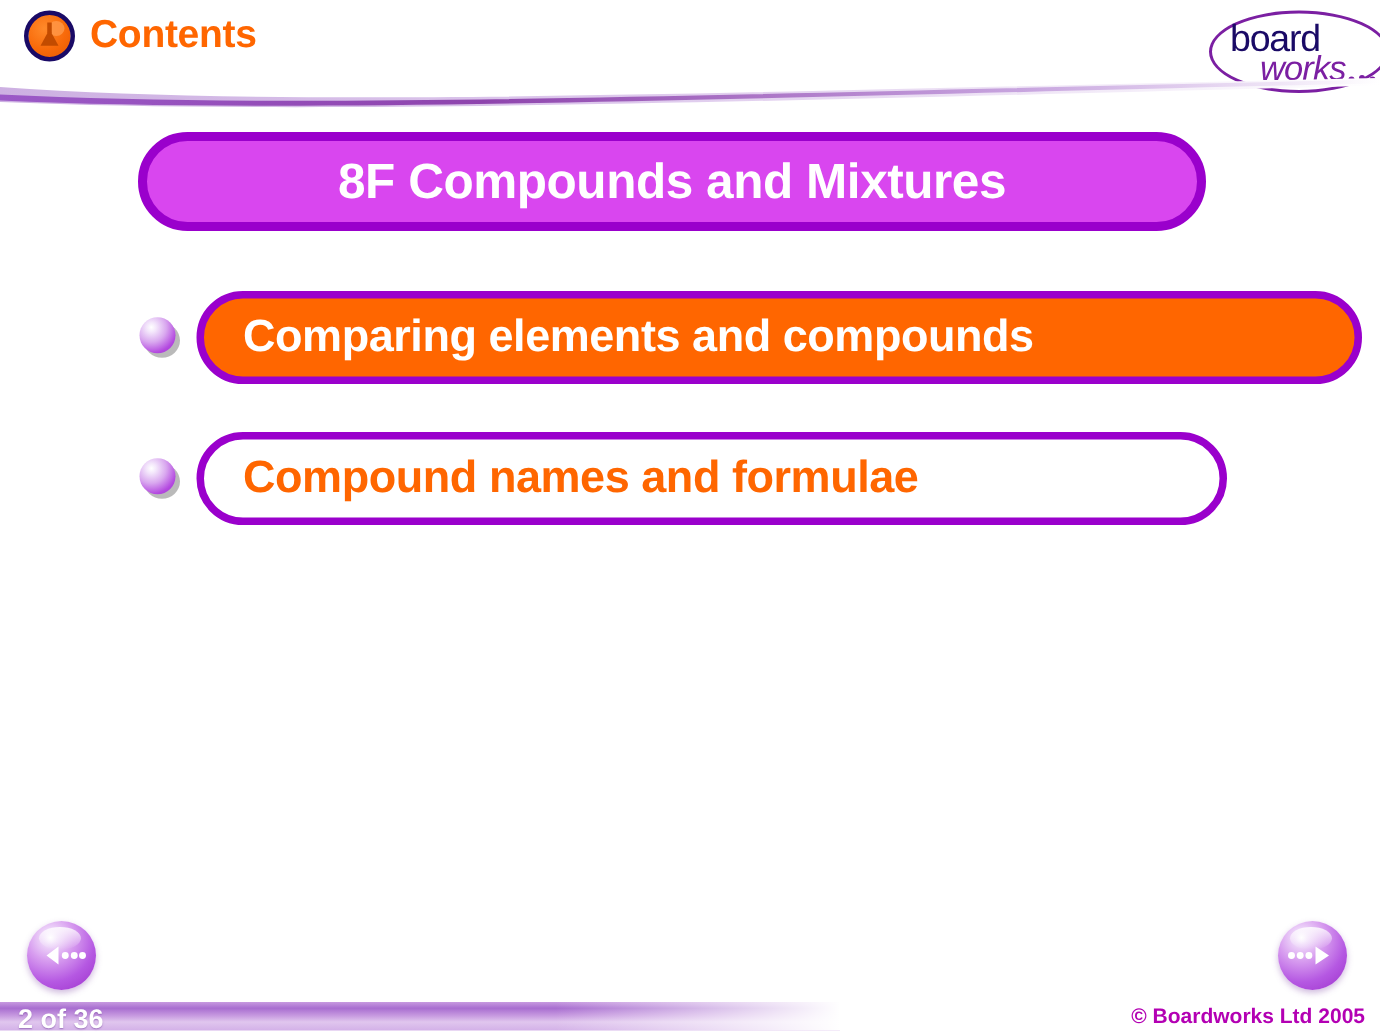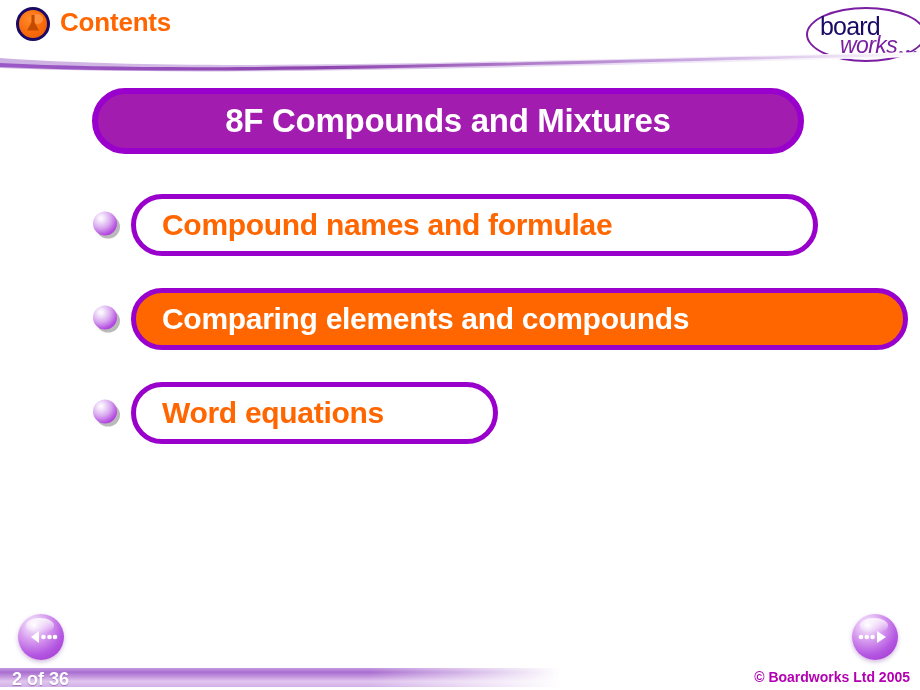--- a/index.html
+++ b/index.html
@@ -115,21 +115,21 @@
     position: absolute;
     left: 0; top: 42px;
     width: 920px; height: 34px;
   }
 
   
   #title-pill {
     position: absolute;
     left: 92px; top: 88px;
     width: 712px; height: 66px;
-    background: #a21caf;
+    background: #d946ef;
     border: 6px solid #9a00cc;
     border-radius: 34px;
     box-sizing: border-box;
     display: flex;
     align-items: center;
     justify-content: center;
   }
   #title-pill .label {
     font-size: 33px;
     font-weight: bold;
@@ -301,44 +301,35 @@
   <span class="label">8F Compounds and Mixtures</span>
 </div>
 
 <div id="menu">
 
   <div class="menu-row">
     <span class="bullet">
       <span class="shadow"></span>
         <span class="ball"></span>
     </span>
-    <div class="pill" style="width:687px">
-      <span class="label">Compound names and formulae</span>
+    <div class="pill selected" style="width:777px">
+      <span class="label">Comparing elements and compounds</span>
     </div>
   </div>
 
   <div class="menu-row">
     <span class="bullet">
       <span class="shadow"></span>
         <span class="ball"></span>
     </span>
-    <div class="pill selected" style="width:777px">
-      <span class="label">Comparing elements and compounds</span>
+    <div class="pill" style="width:687px">
+      <span class="label">Compound names and formulae</span>
     </div>
   </div>
 
-  <div class="menu-row">
-    <span class="bullet">
-      <span class="shadow"></span>
-        <span class="ball"></span>
-    </span>
-    <div class="pill" style="width:367px">
-      <span class="label">Word equations</span>
-    </div>
-  </div>
 
 
 
 </div>
 
 <div class="navbtn" id="nav-prev">
   <span class="gloss"></span>
   <svg class="glyph" viewBox="0 0 46 46">
     <polygon points="13,23 21,17 21,29" fill="#ffffff"></polygon>
     <circle cx="25.5" cy="23" r="2.3" fill="#ffffff"></circle>

